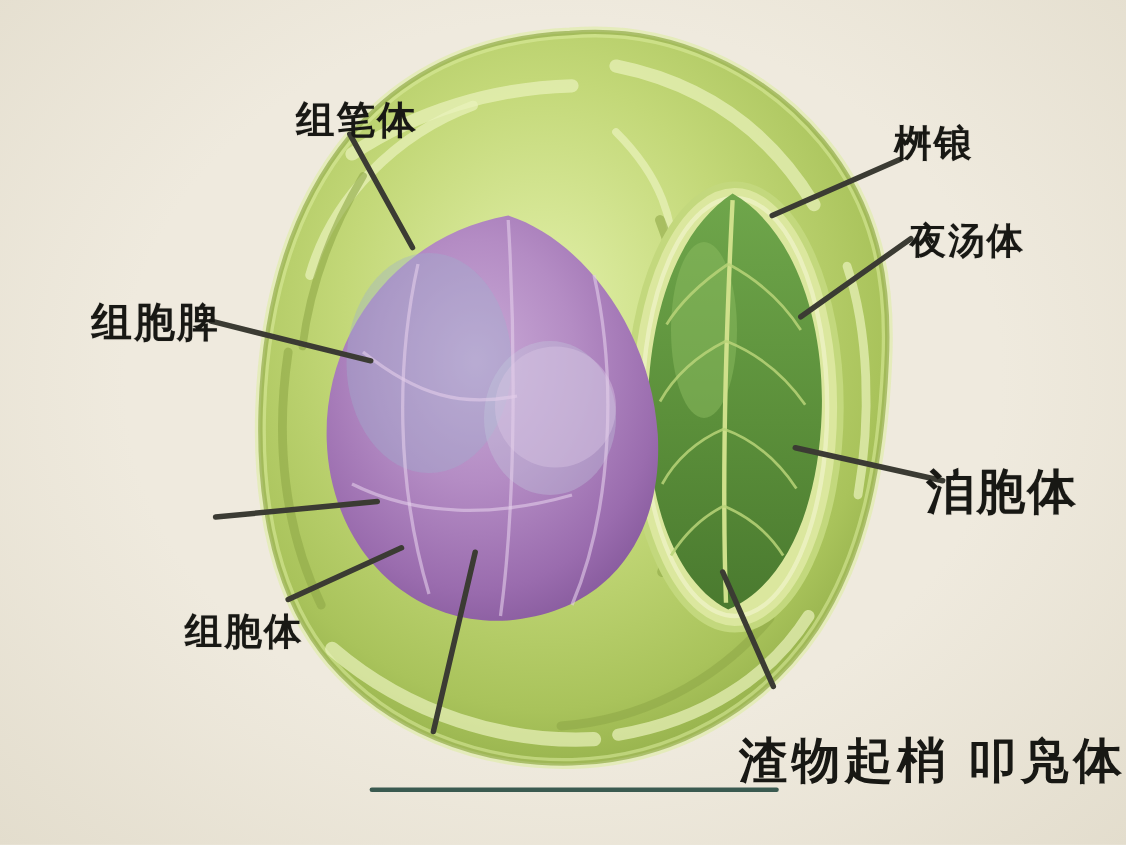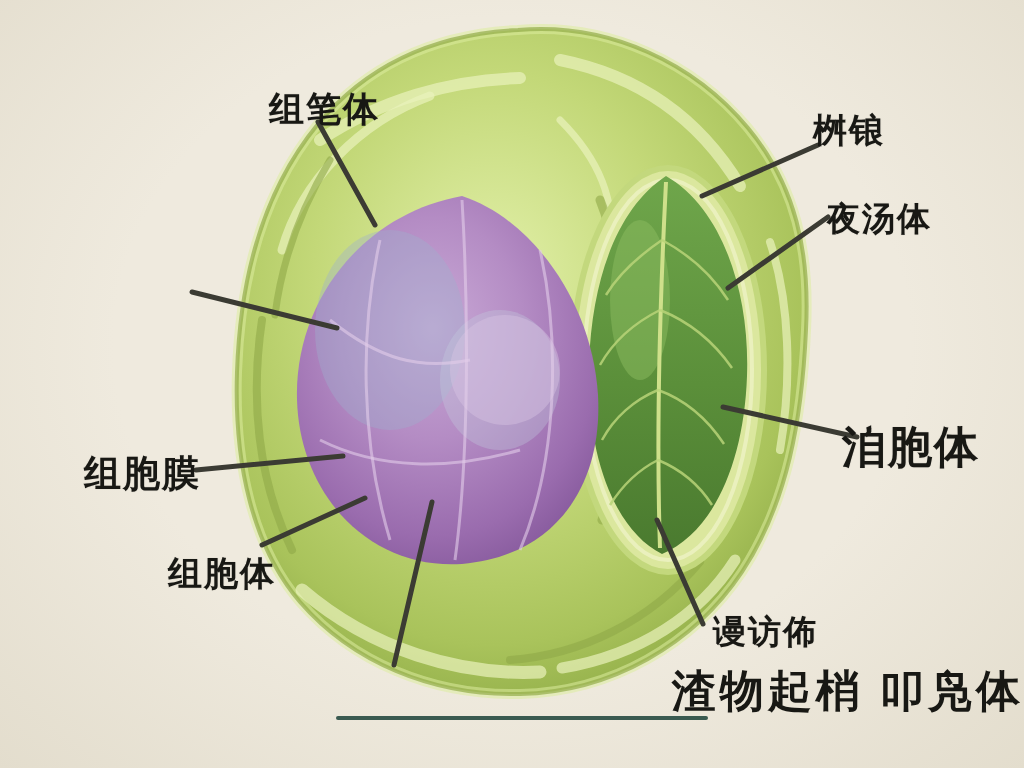--- a/index.html
+++ b/index.html
@@ -146,22 +146,21 @@
       <line x1="262" y1="545" x2="365" y2="498"></line>
       <line x1="432" y1="502" x2="394" y2="665"></line>
       <line x1="818" y1="145" x2="702" y2="196"></line>
       <line x1="828" y1="217" x2="728" y2="288"></line>
       <line x1="857" y1="437" x2="723" y2="407"></line>
       <line x1="703" y1="624" x2="657" y2="520"></line>
     </g>
   </svg>
 
   <div class="lbl" id="lbl-cell-wall-top">组笔体</div>
-  <div class="lbl" id="lbl-left-middle">组胞膜</div>
+  <div class="lbl" id="lbl-left-upper">组胞脾</div>
   <div class="lbl" id="lbl-left-lower">组胞体</div>
   <div class="lbl" id="lbl-top-right">桝锒</div>
   <div class="lbl" id="lbl-right-upper">夜汤体</div>
   <div class="lbl" id="lbl-right-middle">洎胞体</div>
-  <div class="lbl" id="lbl-bottom-right">谩访佈</div>
 
   <div class="title">渣物起梢 叩凫体</div>
   <div class="title-underline"></div>
 </div>
 
 </body></html>

